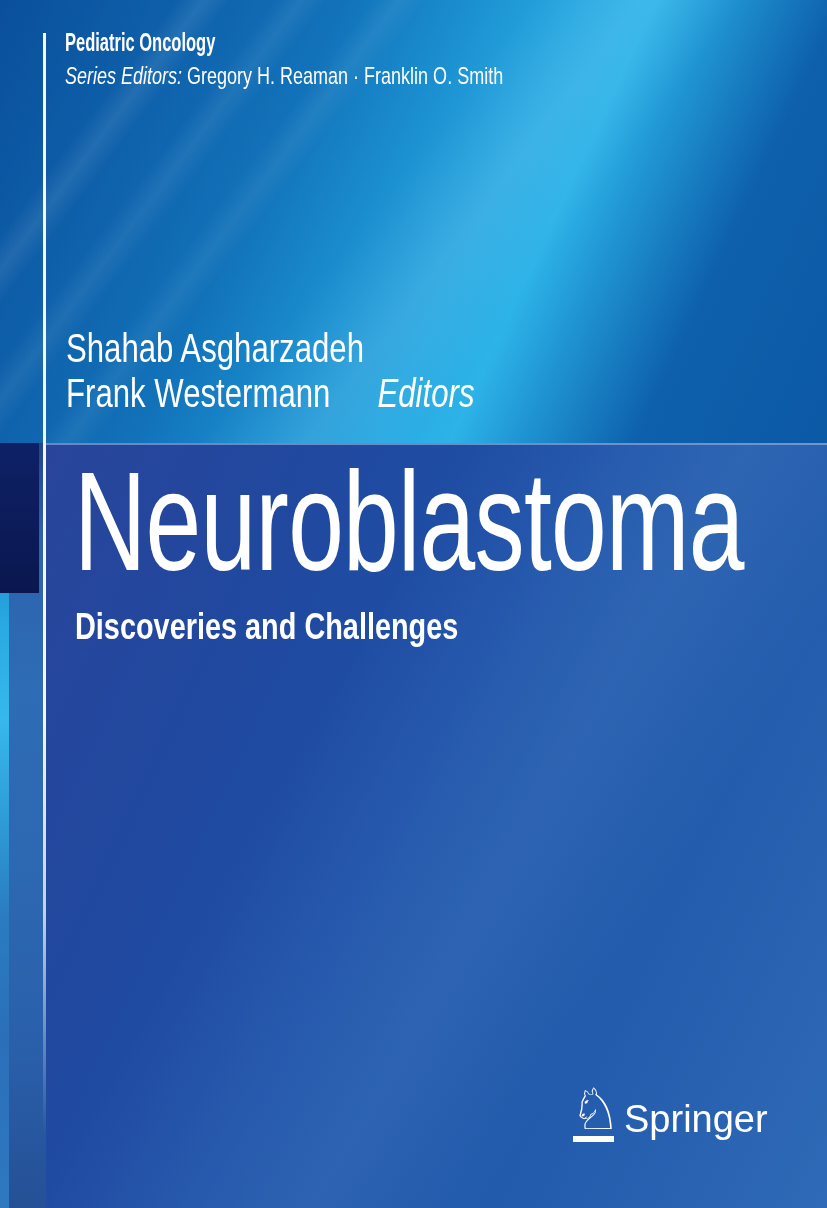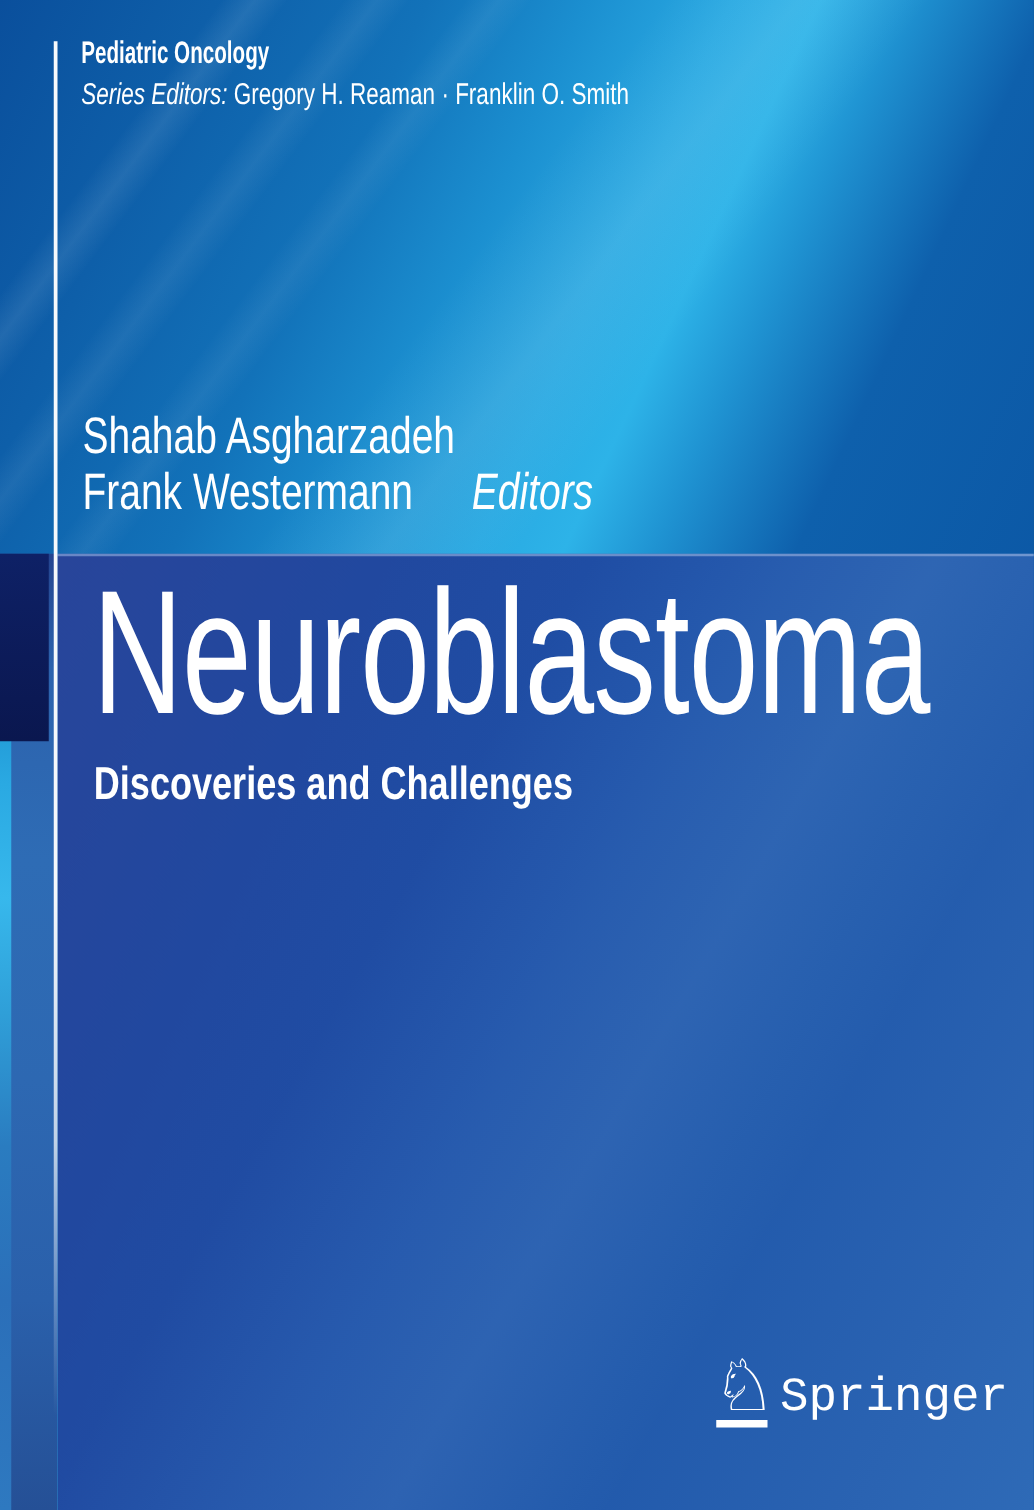--- a/index.html
+++ b/index.html
@@ -210,21 +210,21 @@
   }
   .knight-bar {
     position: absolute;
     left: 3px; top: 52px;
     width: 41px; height: 5.5px;
     background: #ffffff;
   }
   .publisher-name {
     position: absolute;
     left: 54px; top: 16px;
-    font-family: Liberation Mono, monospace;
+    font-family: Liberation Sans, sans-serif;
     font-size: 38px;
     line-height: 1;
     color: #ffffff;
     white-space: nowrap;
   }
 </style>
 </head>
 <body>
 
 <div class="cover">

